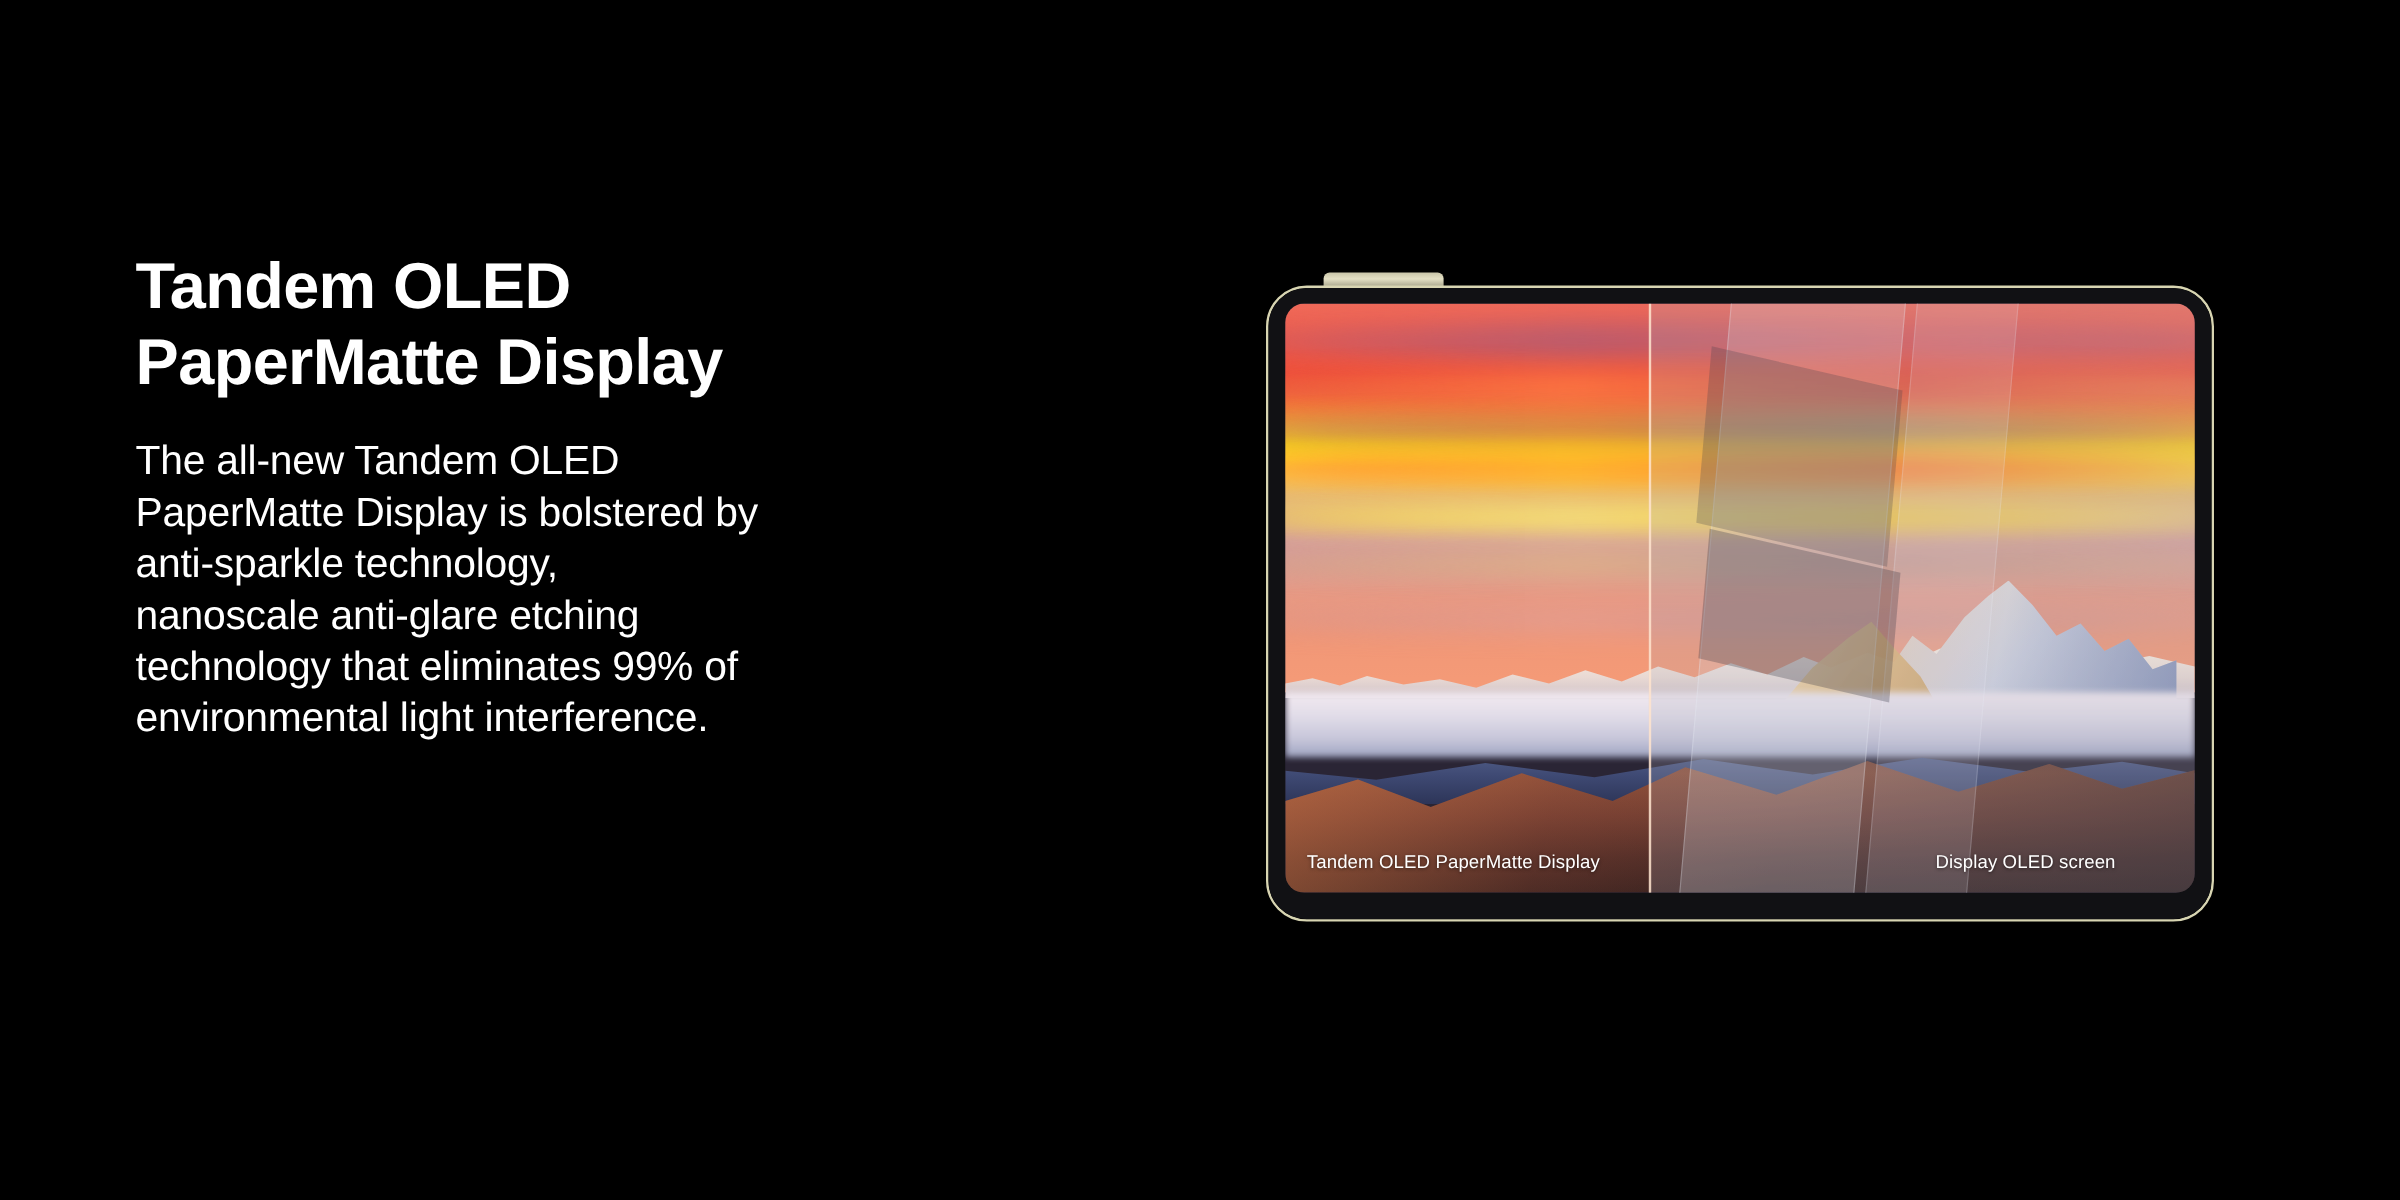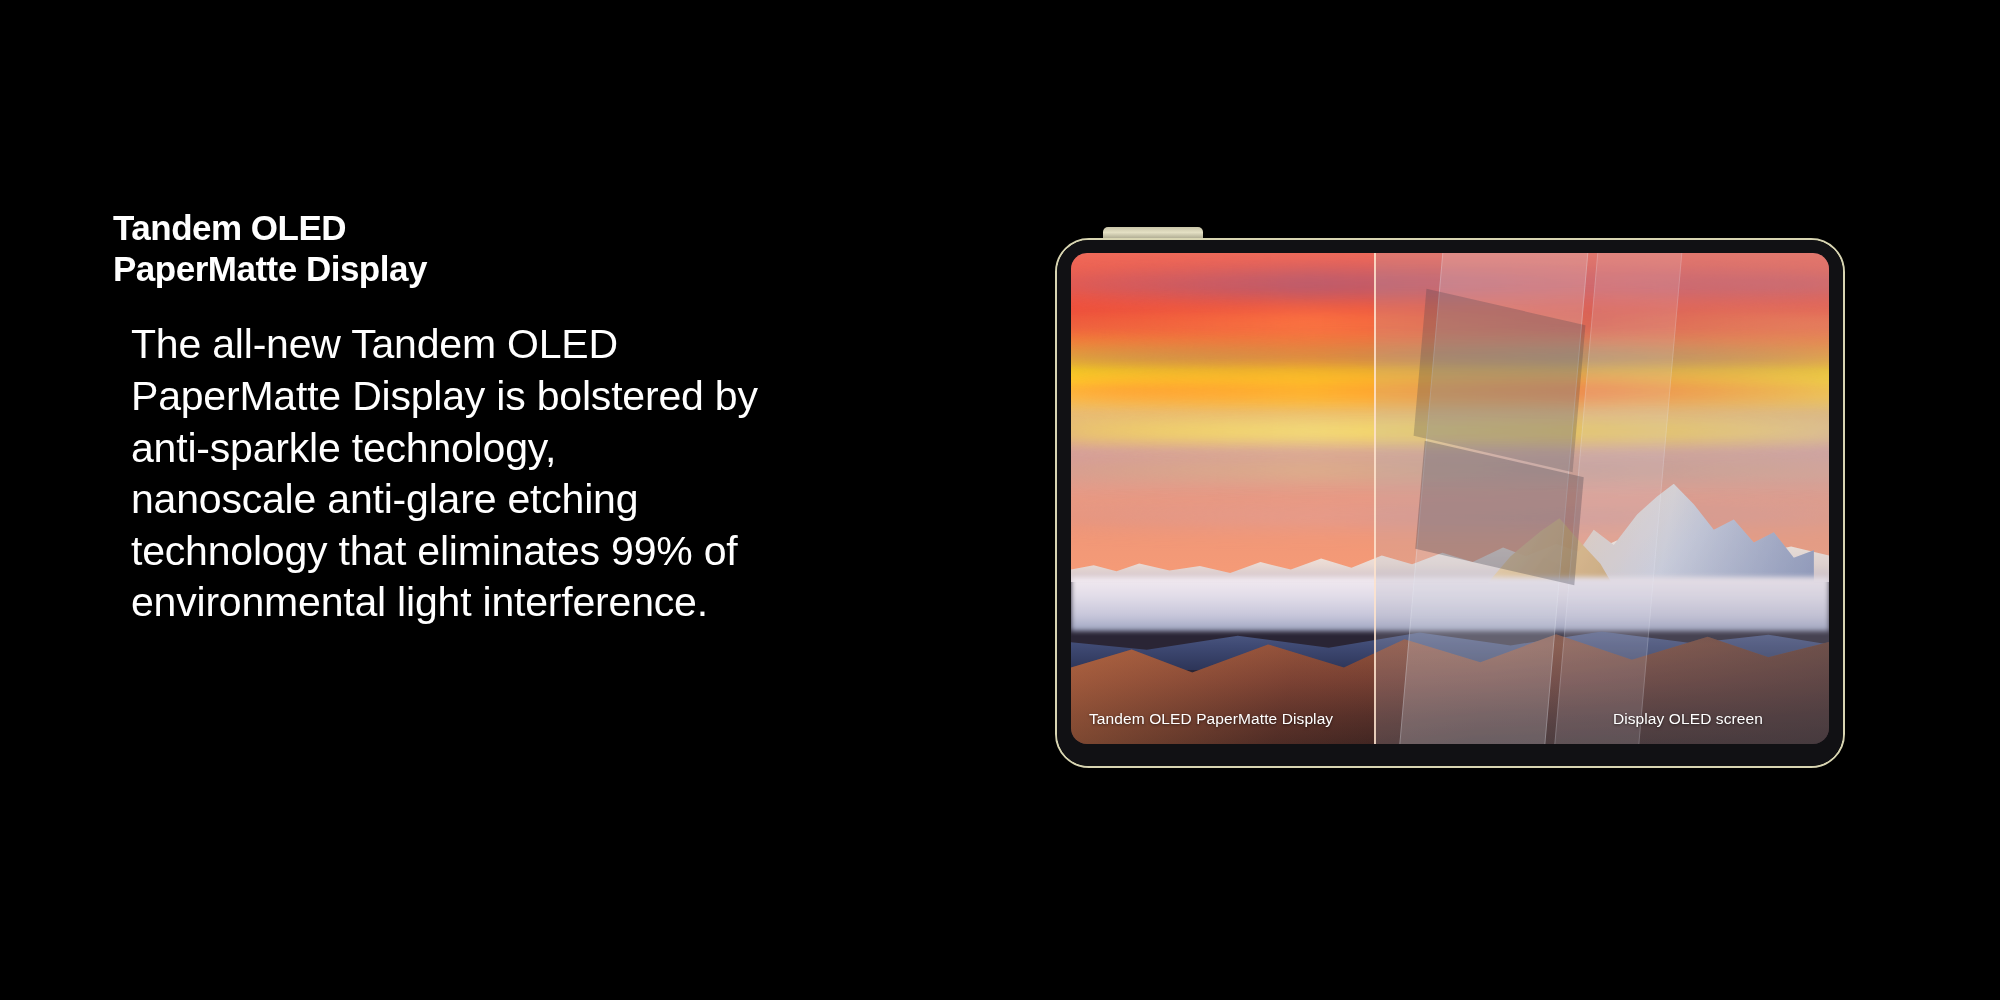--- a/index.html
+++ b/index.html
@@ -17,34 +17,34 @@
 
   
   .text-col {
     position: absolute;
     left: 113px;
     top: 208px;
     width: 700px;
   }
   .headline {
     color: #ffffff;
-    font-size: 35px;
+    font-size: 54px;
     font-weight: 700;
     line-height: 1.16;
     letter-spacing: -0.5px;
     margin: 0 0 30px 0;
     white-space: pre-line;
   }
   .bodycopy {
     color: #ffffff;
-    font-size: 41px;
+    font-size: 34px;
     font-weight: 400;
     line-height: 1.26;
     letter-spacing: -0.2px;
-    margin: 18px;
+    margin: 0;
     white-space: pre-line;
   }
 
   
   .tablet-wrap {
     position: absolute;
     left: 1055px;
     top: 238px;
     width: 790px;
     height: 530px;

